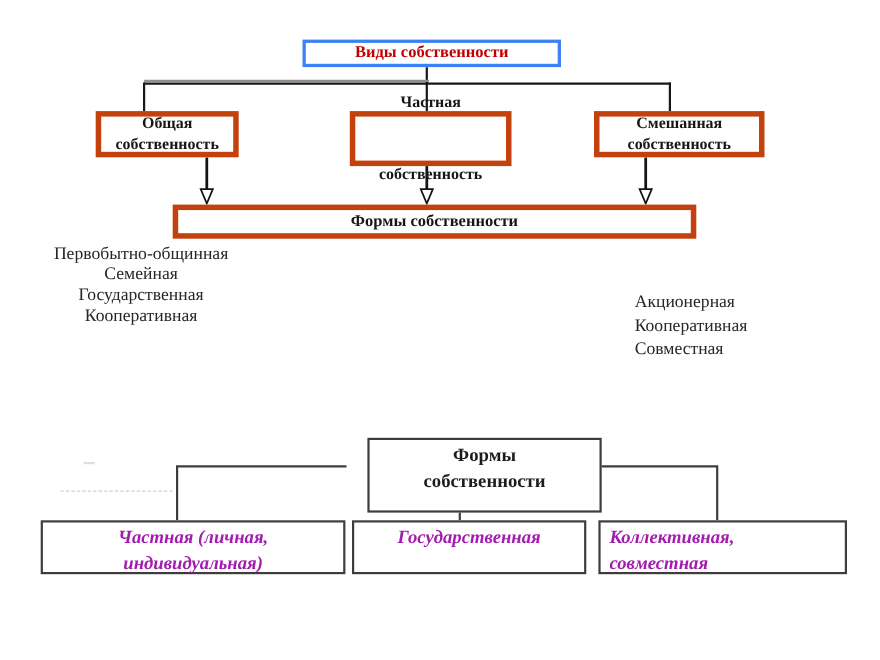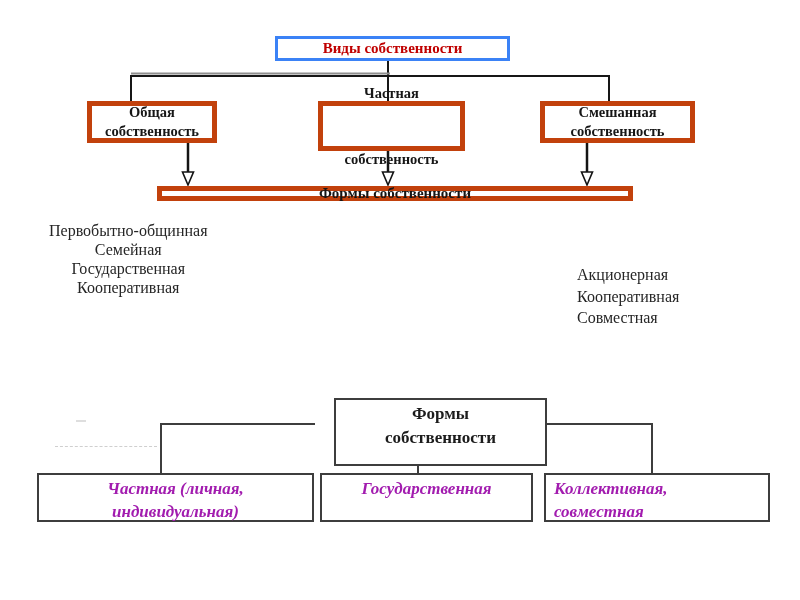--- a/index.html
+++ b/index.html
@@ -70,21 +70,21 @@
   <div class="box b-std lvl1" style="left:318px;top:101px;width:147px;height:50px;gap:47px;">
     <span>Частная</span>
     <span>собственность</span>
   </div>
 
   <div class="box b-std lvl1" style="left:540px;top:101px;width:155px;height:42px;">
     <span>Смешанная</span>
     <span>собственность</span>
   </div>
 
-  <div class="box b-std" style="left:157px;top:186px;width:476px;height:15px;text-align:center;">
+  <div class="box b-std" style="left:157px;top:186px;width:476px;height:31px;text-align:center;">
     <span class="forms-label">Формы собственности</span>
   </div>
 
   <div class="list list-left" style="left:49px;top:221px;">
     <span>Первобытно-общинная</span>
     <span>Семейная</span>
     <span>Государственная</span>
     <span>Кооперативная</span>
   </div>
 

